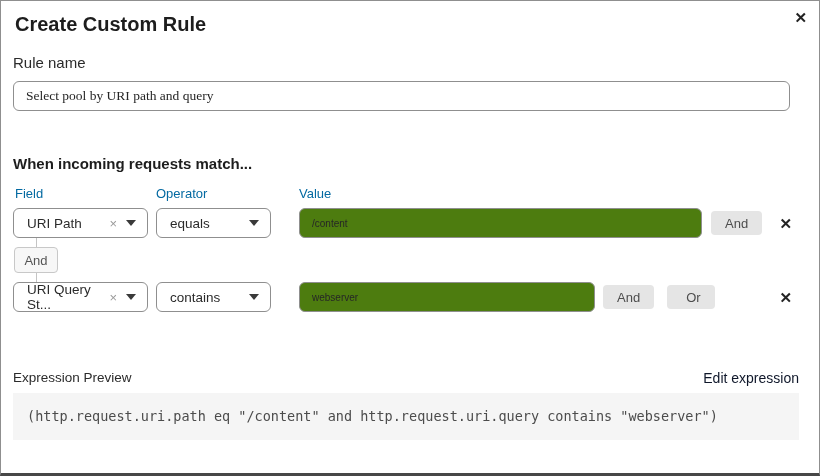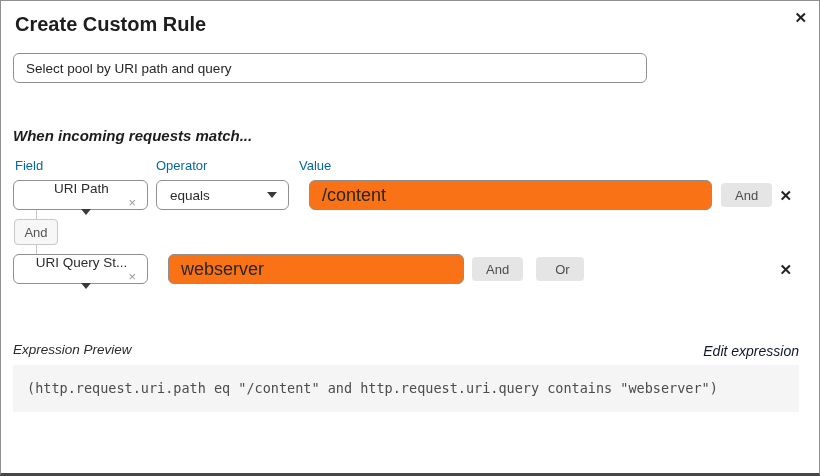--- a/index.html
+++ b/index.html
@@ -47,39 +47,38 @@
   }
   .help-text {
     margin-top: 4px;
     font-size: 13.5px;
     line-height: 17px;
     color: #9e9e9e;
   }
   .text-input {
     display: block;
     margin-top: 9px;
-    width: 634px;
+    width: 777px;
     height: 30px;
     border: 1px solid #8f8f8f;
     border-radius: 6px;
     padding: 0 12px;
-    font-family: Liberation Sans, sans-serif;
+    font-family: Liberation Serif, serif;
     font-size: 13.5px;
     color: #262626;
     outline: none;
     background: #fff;
   }
 
   .match-heading {
     margin: 44px 0 0;
     font-size: 15px;
     line-height: 18px;
     font-weight: 700;
     color: #1d1d1d;
-    font-style: italic;
   }
 
   .col-labels {
     display: flex;
     margin-top: 13px;
     font-size: 13px;
     line-height: 16px;
     color: #0369a1;
   }
   .col-field { width: 143px; padding-left: 2px; }
@@ -98,48 +97,48 @@
     border: 1px solid #8f8f8f;
     border-radius: 6px;
     display: flex;
     align-items: center;
     padding: 0 11px 0 13px;
     font-size: 13.5px;
     color: #2b2b2b;
     background: #fff;
     cursor: pointer;
   }
-  .field-select { width: 135px; flex-direction: column; }
-  .op-select    { width: 133px; margin-left: 8px; }
+  .field-select { width: 135px; }
+  .op-select    { width: 115px; margin-left: 8px; }
   .select .clear-x {
     margin-left: auto;
     color: #9a9a9a;
     font-size: 13px;
     line-height: 1;
   }
   .select .caret {
     margin-left: 9px;
     width: 0; height: 0;
     border-left: 5px solid transparent;
     border-right: 5px solid transparent;
     border-top: 6px solid #3a3a3a;
   }
   .op-select .caret { margin-left: auto; }
 
   .value-input {
-    margin-left: 20px;
+    margin-left: 28px;
     height: 30px;
     border: 1px solid #8f8f8f;
     border-radius: 6px;
     padding: 0 12px;
     font-family: "Liberation Sans", sans-serif;
-    font-size: 18px;
+    font-size: 10px;
     color: #262626;
     outline: none;
-    background: #f97316;
+    background: #4d7c0f;
   }
   .value-wide   { width: 403px; }
   .value-narrow { width: 296px; }
 
   .conj-btn {
     height: 24px;
     padding: 0 14px;
     background: #e5e5e5;
     border: none;
     border-radius: 4px;
@@ -181,24 +180,23 @@
     color: #555;
     font-size: 13px;
     display: flex;
     align-items: center;
     justify-content: center;
   }
 
   .expr-header {
     display: flex;
     justify-content: space-between;
-    align-items: flex-end;
+    align-items: center;
     margin-top: 57px;
     width: 786px;
-    font-style: italic;
   }
   .expr-label { font-size: 13.5px; line-height: 18px; color: #2b2b2b; }
   .expr-link  {
     font-size: 14px;
     color: #0f172a;
     text-decoration: none;
     cursor: pointer;
   }
 
   .code-block {
@@ -217,20 +215,21 @@
 </head>
 <body>
 
 <div class="dialog">
 
   <button class="close-btn">✕</button>
 
   <h1 class="dialog-title">Create Custom Rule</h1>
 
   <div>
+    <div class="field-label">Rule name</div>
     <input class="text-input" type="text" value="Select pool by URI path and query" style="">
   </div>
 
   <h2 class="match-heading">When incoming requests match...</h2>
 
   <div class="col-labels">
     <div class="col-field">Field</div>
     <div class="col-op">Operator</div>
     <div class="col-val">Value</div>
   </div>
@@ -255,20 +254,24 @@
     <div class="chip">And</div>
     <div class="vline"></div>
   </div>
 
   <div class="match-row" style="margin-top:0;">
     <div class="select field-select">
       <span>URI Query St...</span>
       <span class="clear-x">×</span>
       <span class="caret"></span>
     </div>
+    <div class="select op-select">
+      <span>contains</span>
+      <span class="caret"></span>
+    </div>
     <input class="value-input value-narrow" type="text" value="webserver" style="">
     <button class="conj-btn btn-and-2">And</button>
     <button class="conj-btn btn-or-2">Or</button>
     <button class="delete-btn">✕</button>
   </div>
 
   <div class="expr-header">
     <div class="expr-label">Expression Preview</div>
     <a class="expr-link">Edit expression</a>
   </div>

